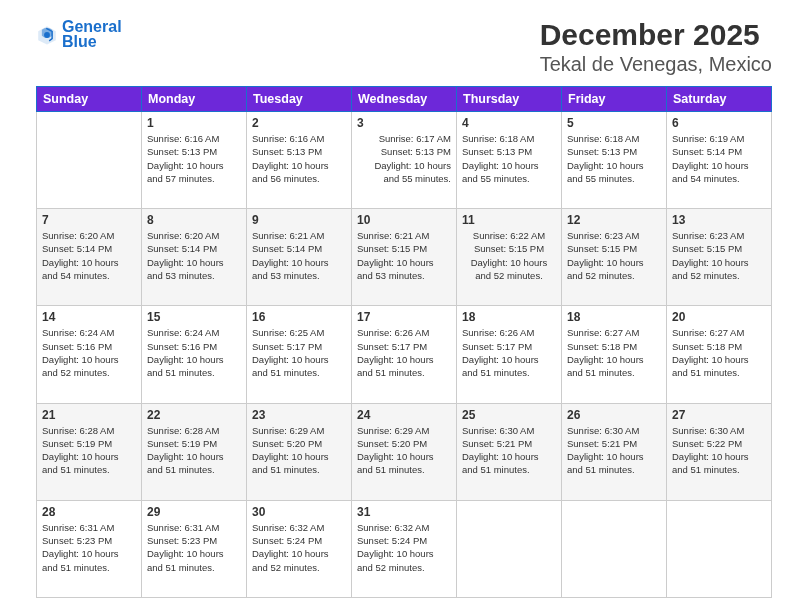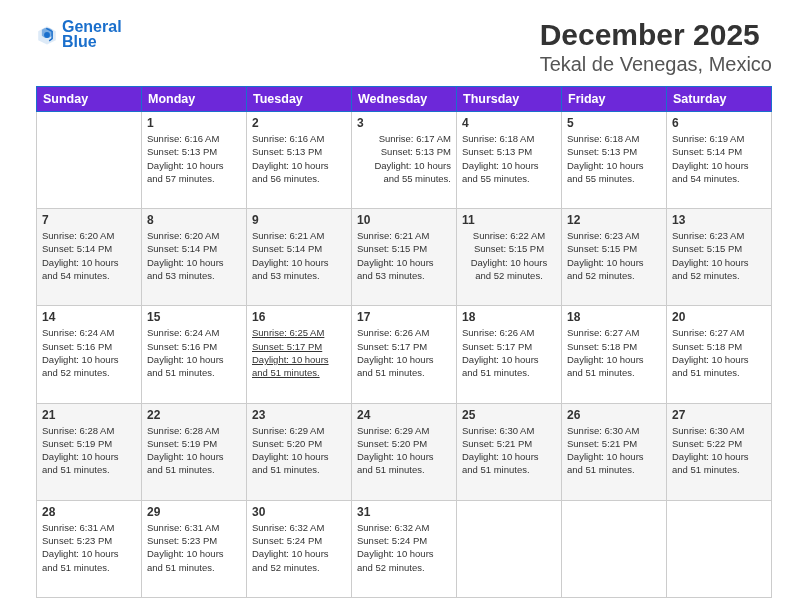--- a/index.html
+++ b/index.html
@@ -230,21 +230,21 @@
           </td>
           <td>
             <span class="day-num">15</span>
             <div class="day-info" style="white-space: pre-line;">Sunrise: 6:24 AM
 Sunset: 5:16 PM
 Daylight: 10 hours
 and 51 minutes.</div>
           </td>
           <td>
             <span class="day-num">16</span>
-            <div class="day-info" style="white-space: pre-line; text-decoration: underline;">Sunrise: 6:25 AM
+            <div class="day-info" style="white-space: pre-line;">Sunrise: 6:25 AM
 Sunset: 5:17 PM
 Daylight: 10 hours
 and 51 minutes.</div>
           </td>
           <td>
             <span class="day-num">17</span>
             <div class="day-info" style="white-space: pre-line;">Sunrise: 6:26 AM
 Sunset: 5:17 PM
 Daylight: 10 hours
 and 51 minutes.</div>

